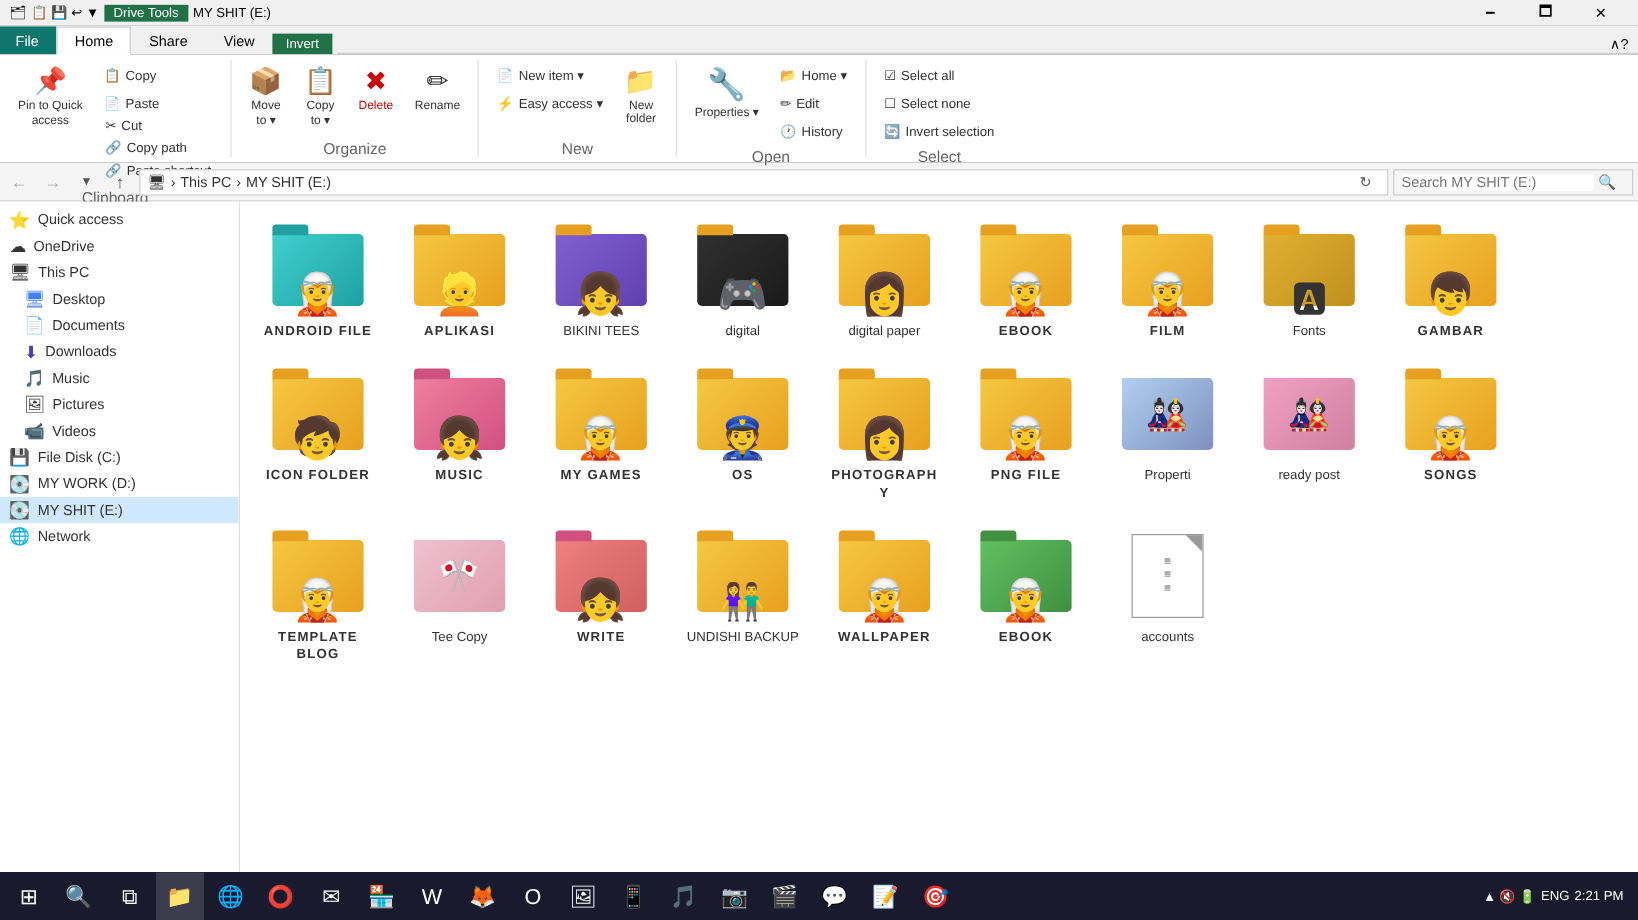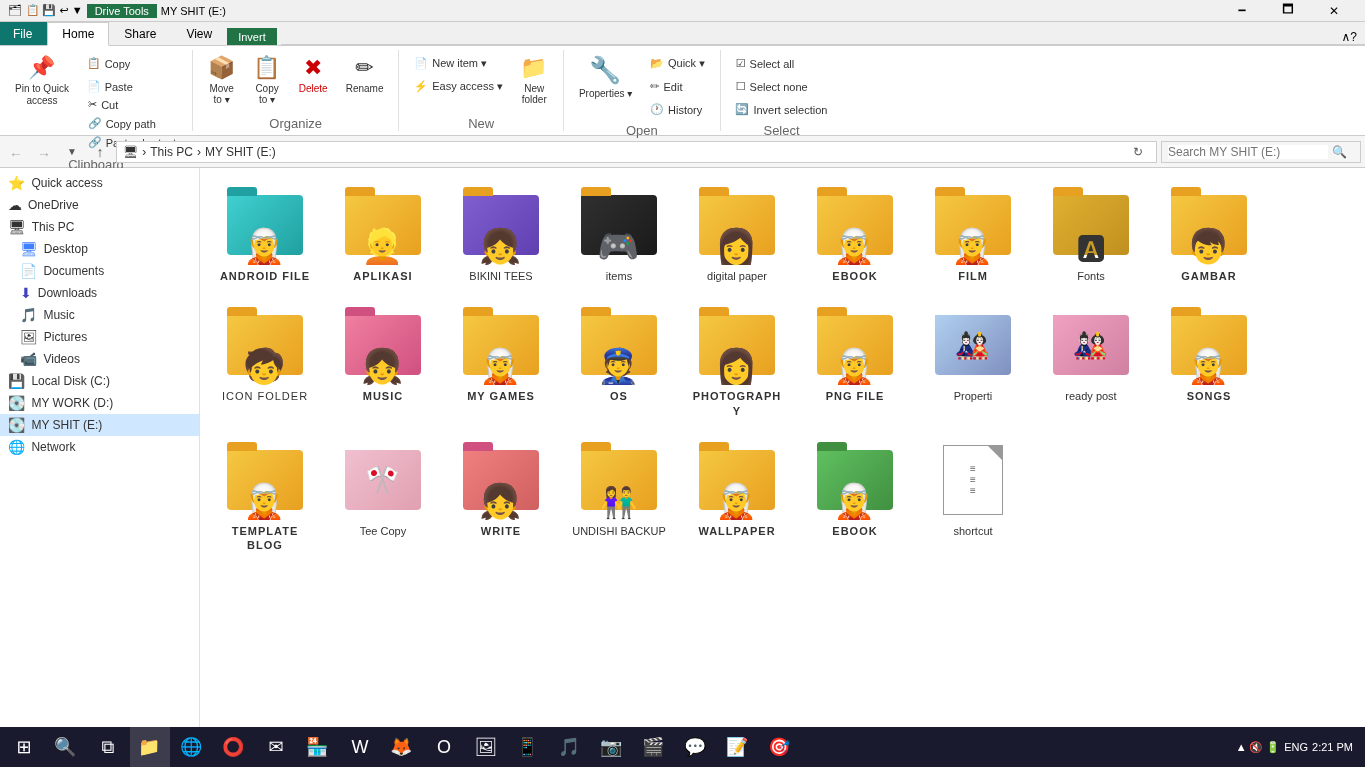--- a/index.html
+++ b/index.html
@@ -336,21 +336,21 @@
       top: 0; right: 0;
       width: 14px; height: 14px;
       background: #999;
       clip-path: polygon(0 0, 100% 100%, 100% 0);
     }
 
     
     .name-cyan { color: #00b0b0; font-weight: bold; letter-spacing: 1px; font-size: 10px; }
     .name-red { color: #c03030; font-weight: bold; letter-spacing: 1px; font-size: 10px; }
     .name-green3 { color: #208020; font-weight: bold; letter-spacing: 1px; font-size: 10px; }
-    .name-blue2 { color: #2040c0; font-weight: normal; letter-spacing: 1px; font-size: 10px; }
+    .name-blue2 { color: #2040c0; font-weight: bold; letter-spacing: 1px; font-size: 10px; }
     .name-purple3 { color: #800080; font-weight: bold; letter-spacing: 1px; font-size: 10px; }
   </style>
 </head>
 <body>
 
 <div class="title-bar">
   <div class="title-bar-left">
     <span>🗂</span>
     <span>📋 💾 ↩ ▼</span>
     <span style="background:#217346;color:#fff;padding:1px 8px;font-size:11px;">Drive Tools</span>
@@ -456,21 +456,21 @@
 
   <div class="ribbon-group">
     <div class="ribbon-items">
       <div class="ribbon-btn">
         <span class="icon" style="font-size:26px;color:#f0a030;">🔧</span>
         <span>Properties ▾</span>
       </div>
       <div style="display:flex;flex-direction:column;gap:4px;padding-top:4px;">
         <div class="ribbon-btn-small">
           <span>📂</span>
-          <span>Quick ▾</span>
+          <span>Home ▾</span>
         </div>
         <div class="ribbon-btn-small">
           <span>✏</span>
           <span>Edit</span>
         </div>
         <div class="ribbon-btn-small">
           <span>🕐</span>
           <span>History</span>
         </div>
       </div>
@@ -553,21 +553,21 @@
     <div class="sidebar-item" style="padding-left:20px;">
       <span class="sidebar-icon">🖼</span>
       <span>Pictures</span>
     </div>
     <div class="sidebar-item" style="padding-left:20px;">
       <span class="sidebar-icon">📹</span>
       <span>Videos</span>
     </div>
     <div class="sidebar-item">
       <span class="sidebar-icon">💾</span>
-      <span>Local Disk (C:)</span>
+      <span>File Disk (C:)</span>
     </div>
     <div class="sidebar-item">
       <span class="sidebar-icon">💽</span>
       <span>MY WORK (D:)</span>
     </div>
     <div class="sidebar-item selected">
       <span class="sidebar-icon">💽</span>
       <span>MY SHIT (E:)</span>
     </div>
     <div class="sidebar-item">
@@ -609,21 +609,21 @@
         <span class="file-name">BIKINI TEES</span>
       </div>
 
       <div class="file-item">
         <div class="file-icon">
           <div class="folder-thumb">
             <div class="folder-back" style="background:linear-gradient(135deg,#303030,#1a1a1a);"></div>
             <div class="anime-char" style="font-size:34px;bottom:2px;">🎮</div>
           </div>
         </div>
-        <span class="file-name">items</span>
+        <span class="file-name">digital</span>
       </div>
 
       <div class="file-item">
         <div class="file-icon">
           <div class="folder-thumb">
             <div class="folder-back"></div>
             <div class="anime-char" style="font-size:34px;bottom:2px;">👩</div>
           </div>
         </div>
         <span class="file-name">digital paper</span>
@@ -821,21 +821,21 @@
         </div>
         <span class="file-name name-cyan">EBOOK</span>
       </div>
 
       <div class="file-item">
         <div class="file-icon">
           <div class="txt-icon">
             <span style="font-size:10px;color:#666;">≡<br>≡<br>≡</span>
           </div>
         </div>
-        <span class="file-name">shortcut</span>
+        <span class="file-name">accounts</span>
       </div>
 
     </div>
   </div>
 </div>
 
 <div class="status-bar">
   <span>25 items</span>
   <div class="status-bar-right">
     <button class="view-btn" title="Large icons">⊞</button>

